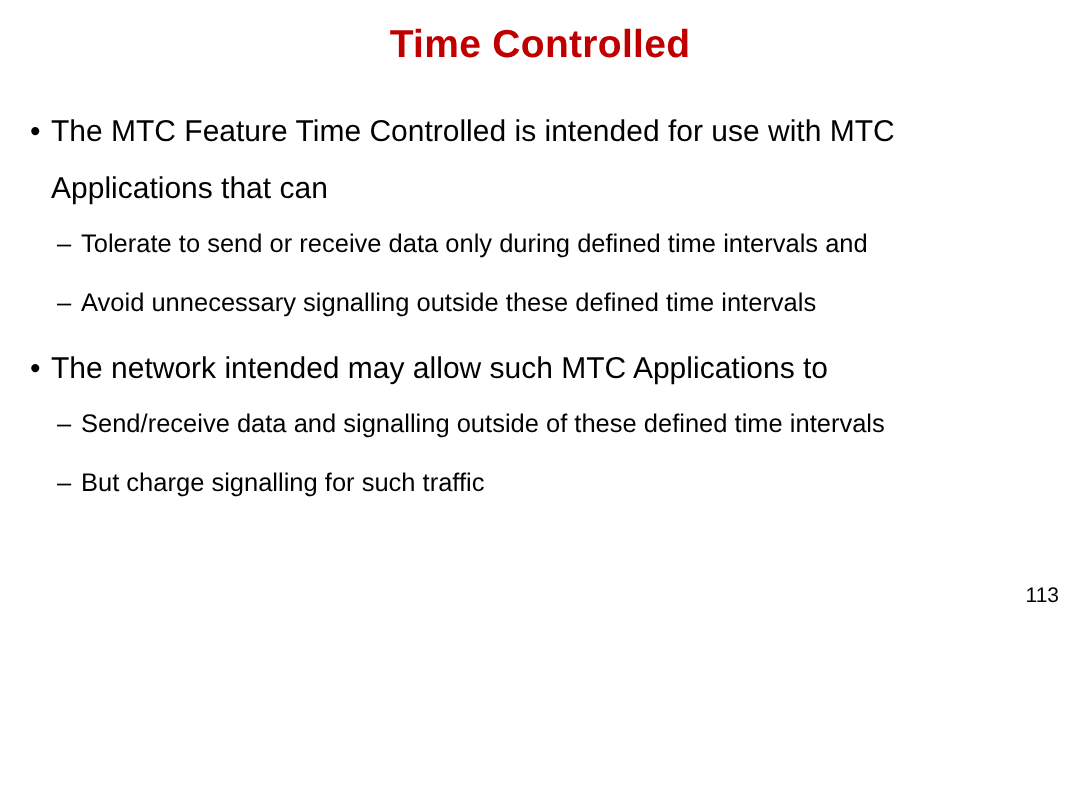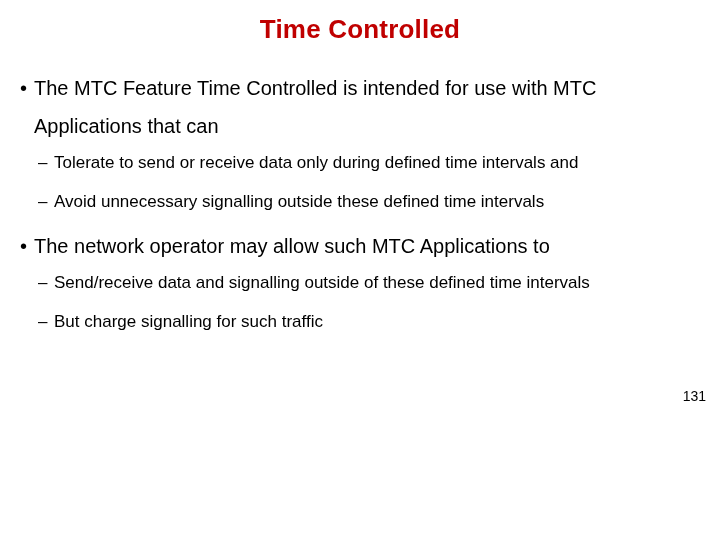--- a/index.html
+++ b/index.html
@@ -28,25 +28,25 @@
     <div class="dash">–</div>
     <div class="text">Tolerate to send or receive data only during defined time intervals and</div>
   </div>
   <div class="lvl2">
     <div class="dash">–</div>
     <div class="text">Avoid unnecessary signalling outside these defined time intervals</div>
   </div>
 
   <div class="lvl1">
     <div class="bullet">•</div>
-    <div class="text">The network operator may allow such MTC Applications to</div>
+    <div class="text">The network intended may allow such MTC Applications to</div>
   </div>
   <div class="lvl2">
     <div class="dash">–</div>
     <div class="text">Send/receive data and signalling outside of these defined time intervals</div>
   </div>
   <div class="lvl2">
     <div class="dash">–</div>
     <div class="text">But charge signalling for such traffic</div>
   </div>
 
-  <div class="pagenum">131</div>
+  <div class="pagenum">113</div>
 </div>
 
 </body></html>

